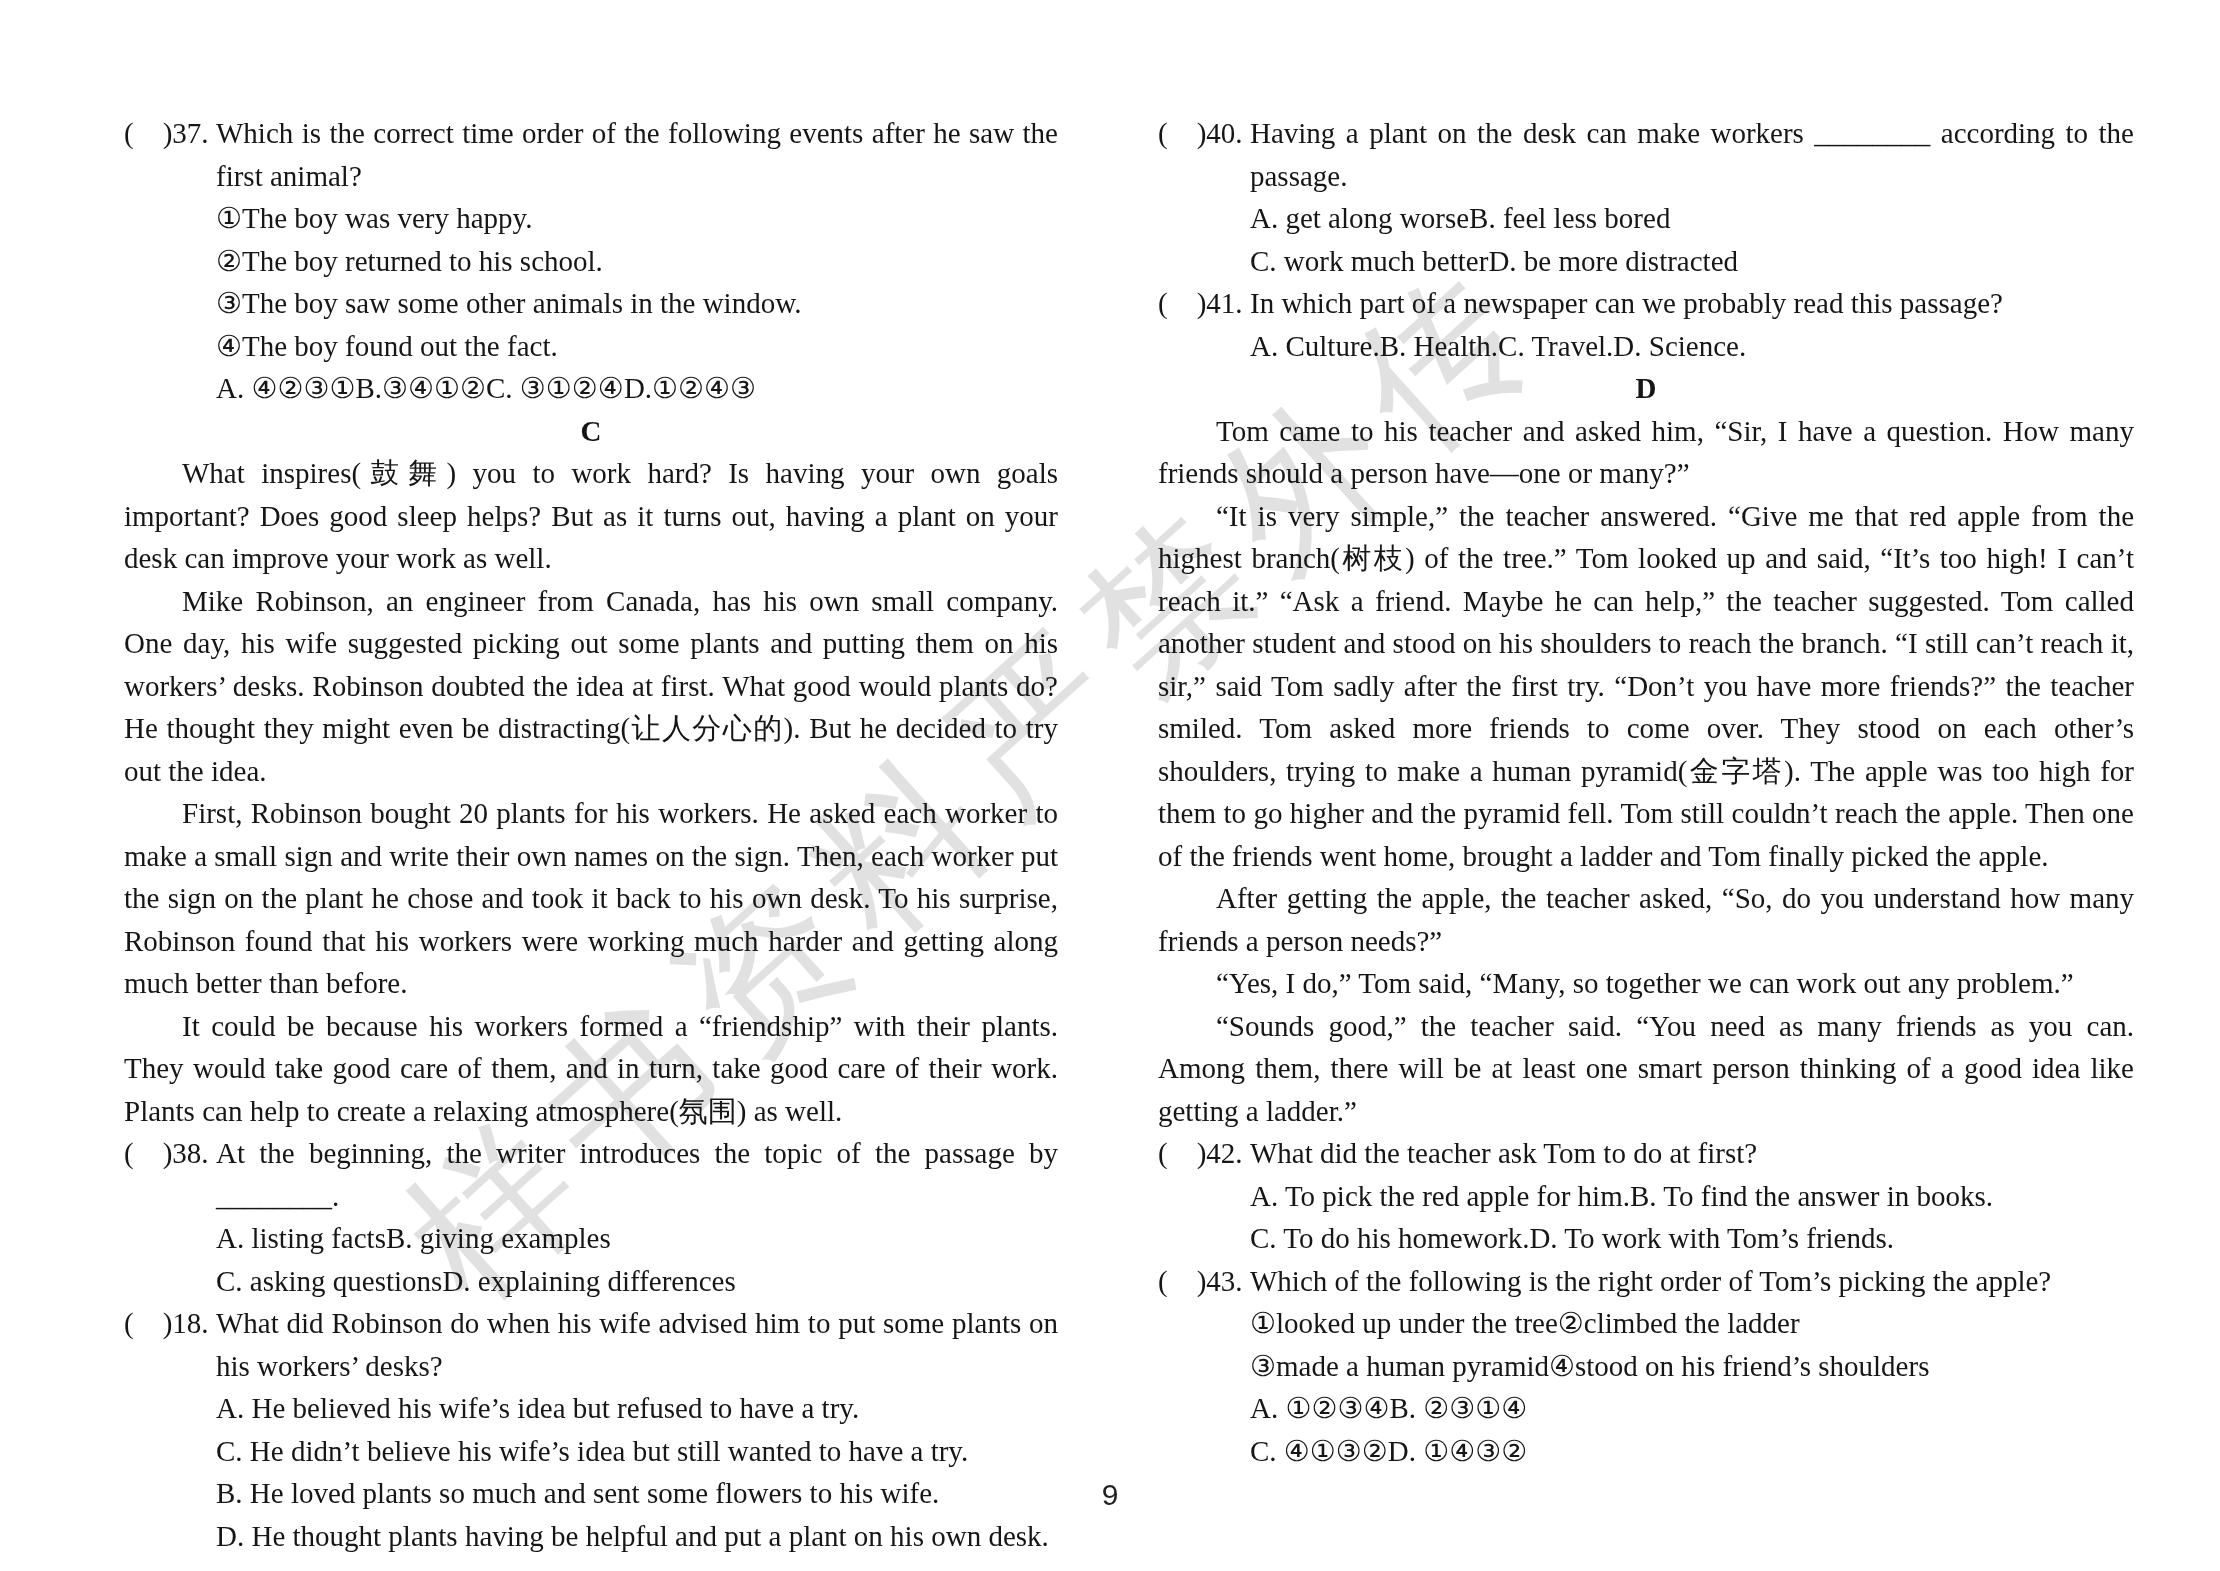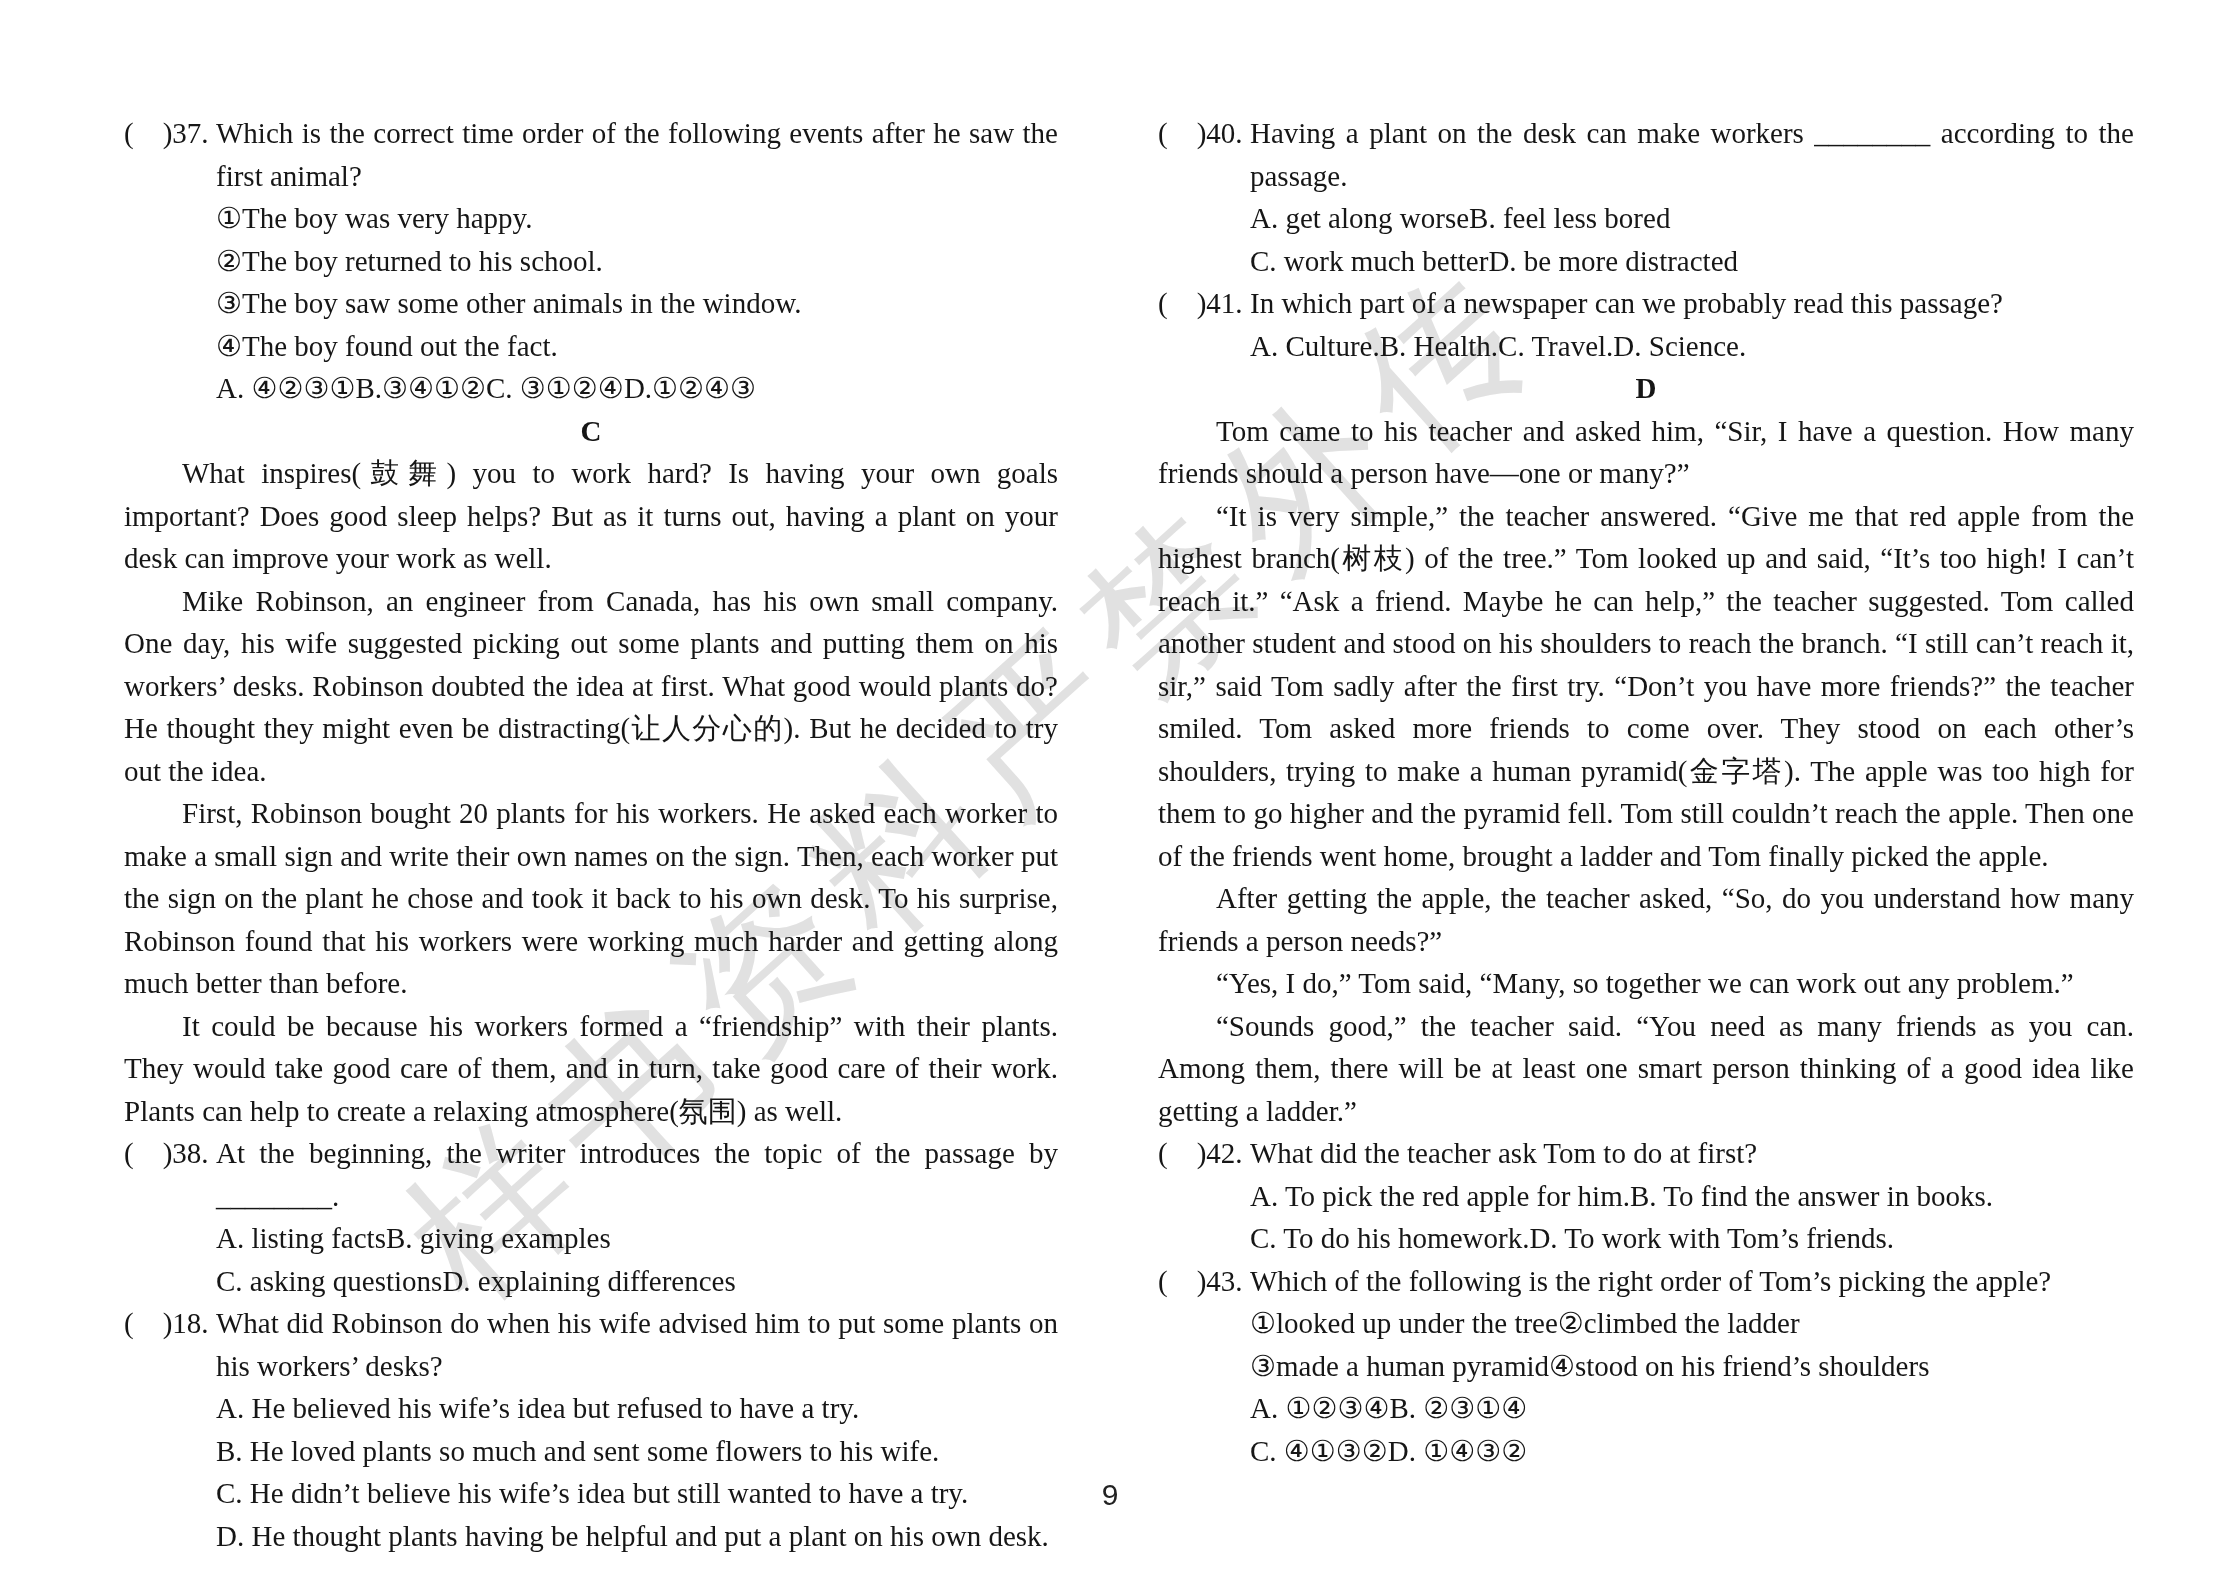--- a/index.html
+++ b/index.html
@@ -83,22 +83,22 @@
             <div class="rest">D. explaining differences</div>
           </div>
         </div>
       </div>
 
       <div class="q">
         <div class="q-label">(    )18.</div>
         <div class="q-body">
           <div class="jtext">What did Robinson do when his wife advised him to put some plants on his workers’ desks?</div>
           <div>A. He believed his wife’s idea but refused to have a try.</div>
+          <div>C. He didn’t believe his wife’s idea but still wanted to have a try.</div>
           <div>B. He loved plants so much and sent some flowers to his wife.</div>
-          <div>C. He didn’t believe his wife’s idea but still wanted to have a try.</div>
           <div>D. He thought plants having be helpful and put a plant on his own desk.</div>
         </div>
       </div>
 
     </div>
 
     <div class="col col-right">
 
       <div class="q">
         <div class="q-label">(    )40.</div>

